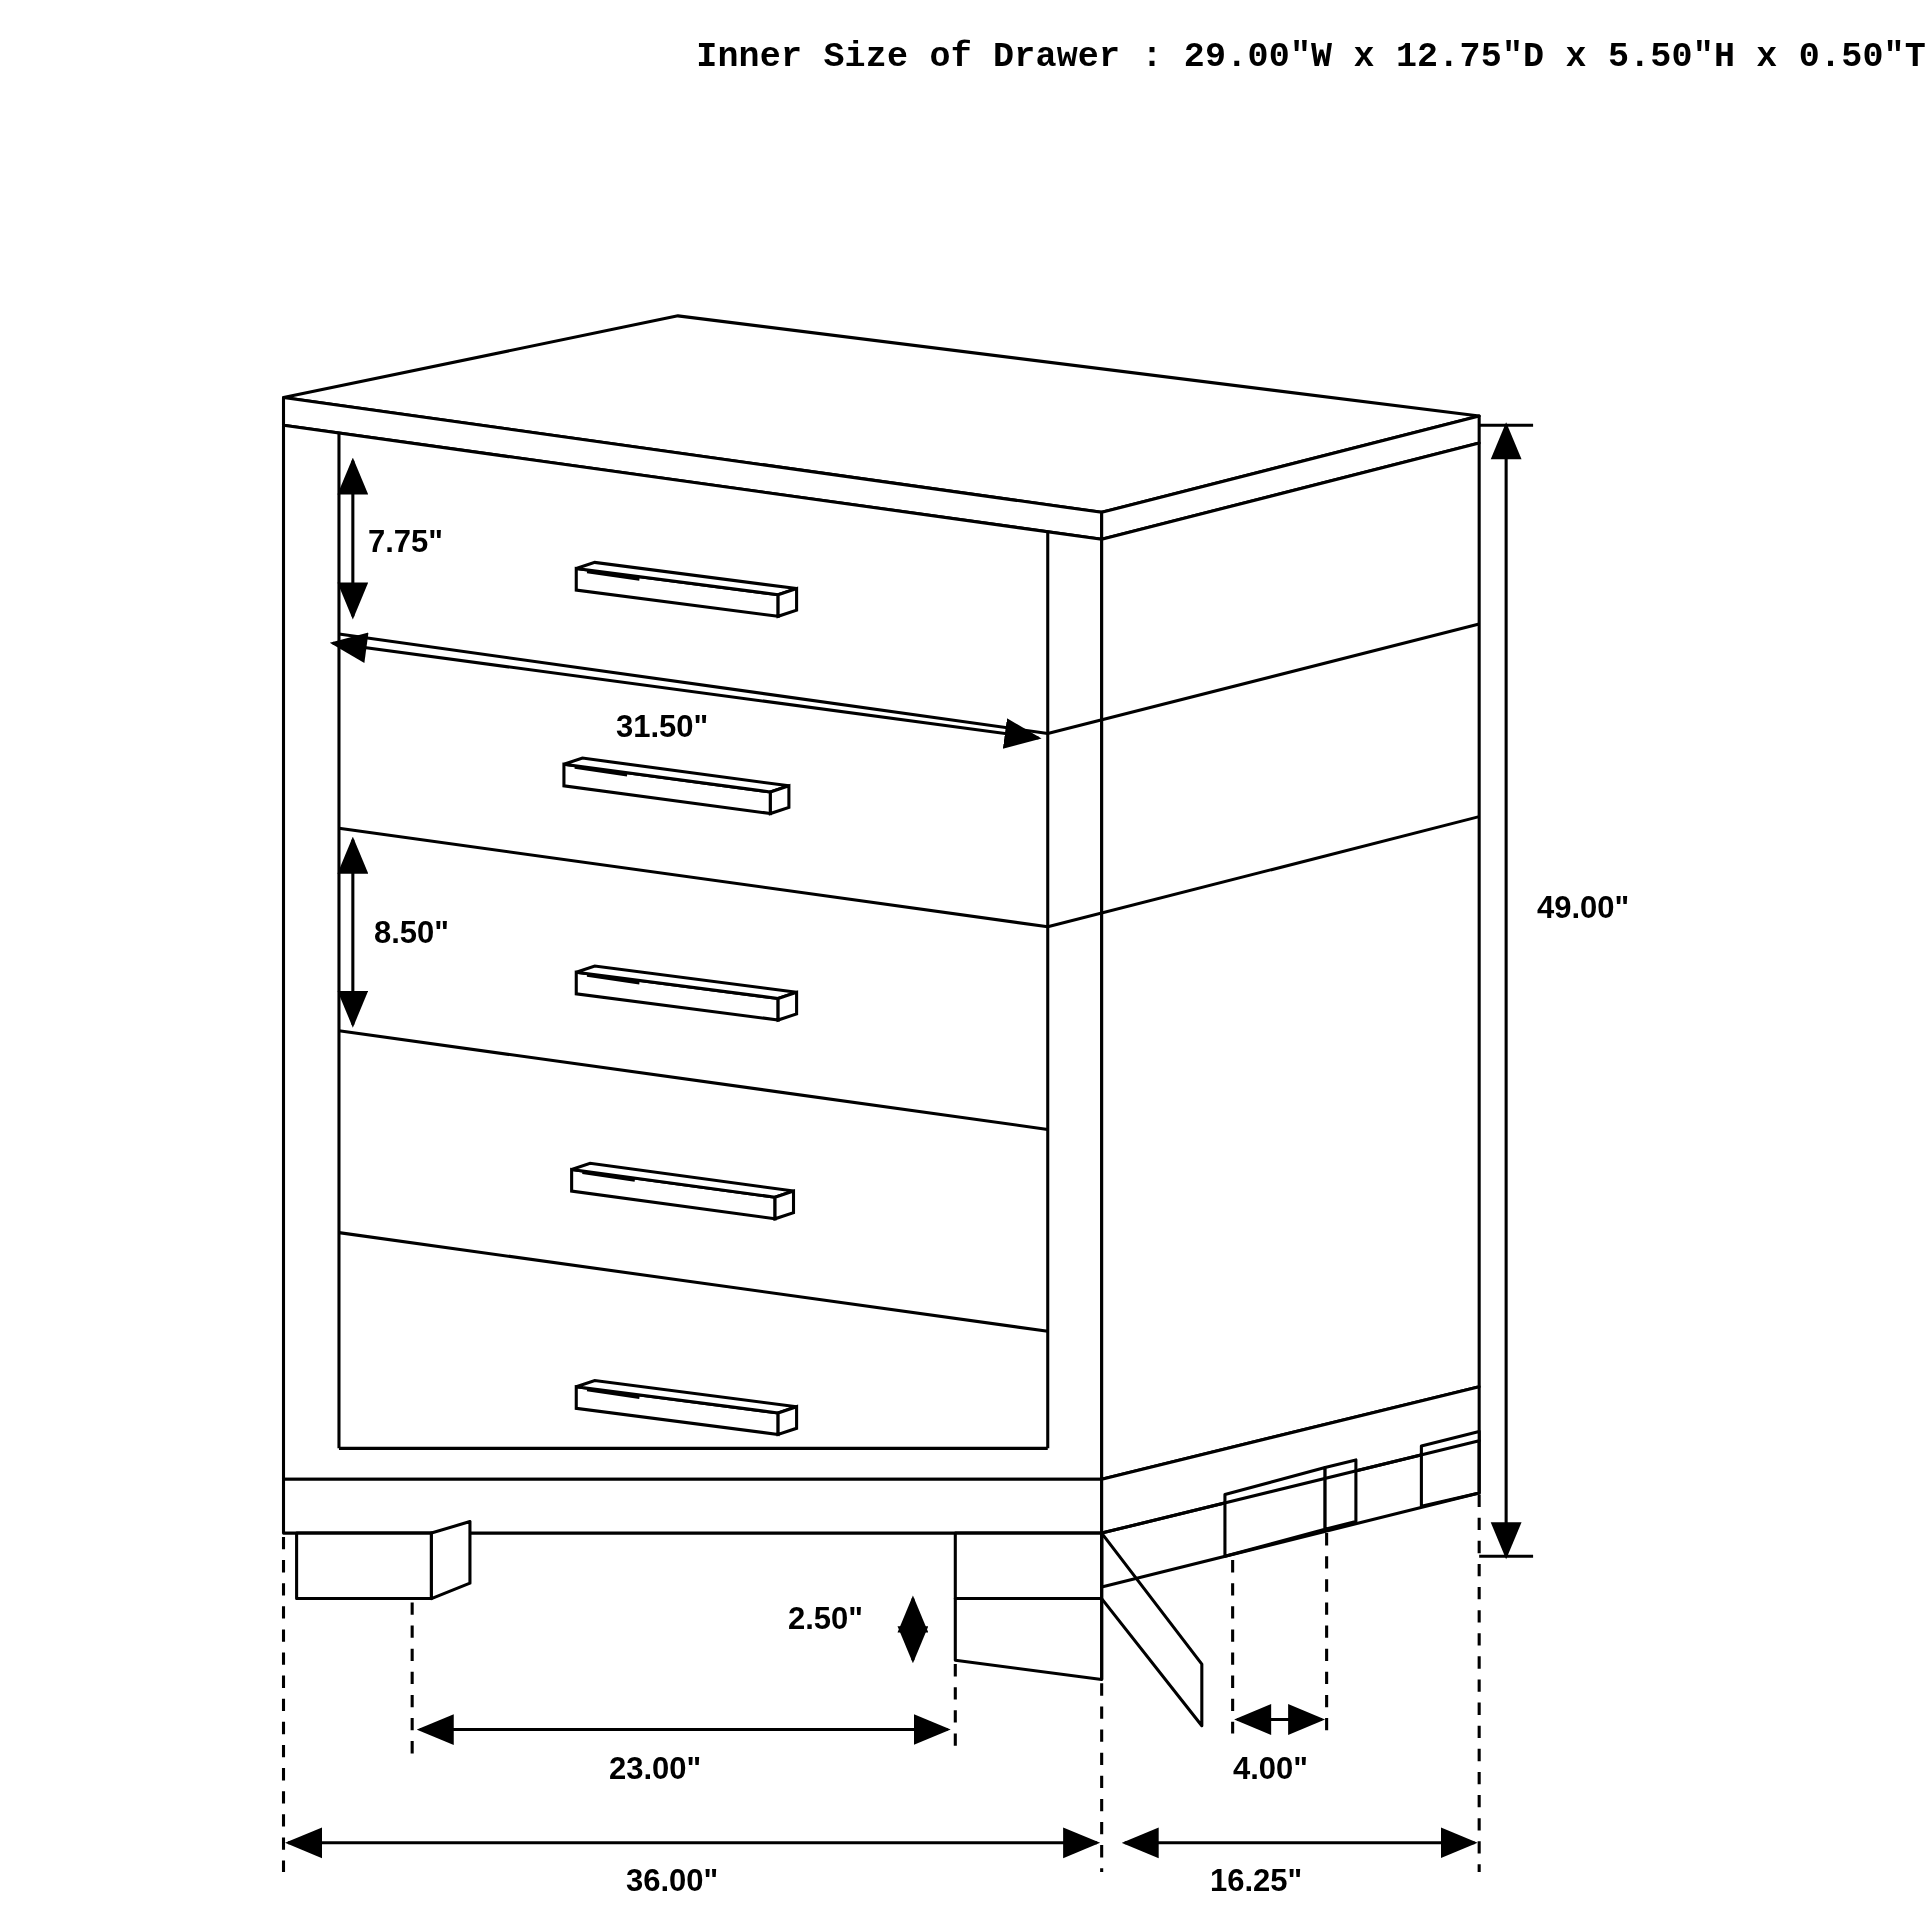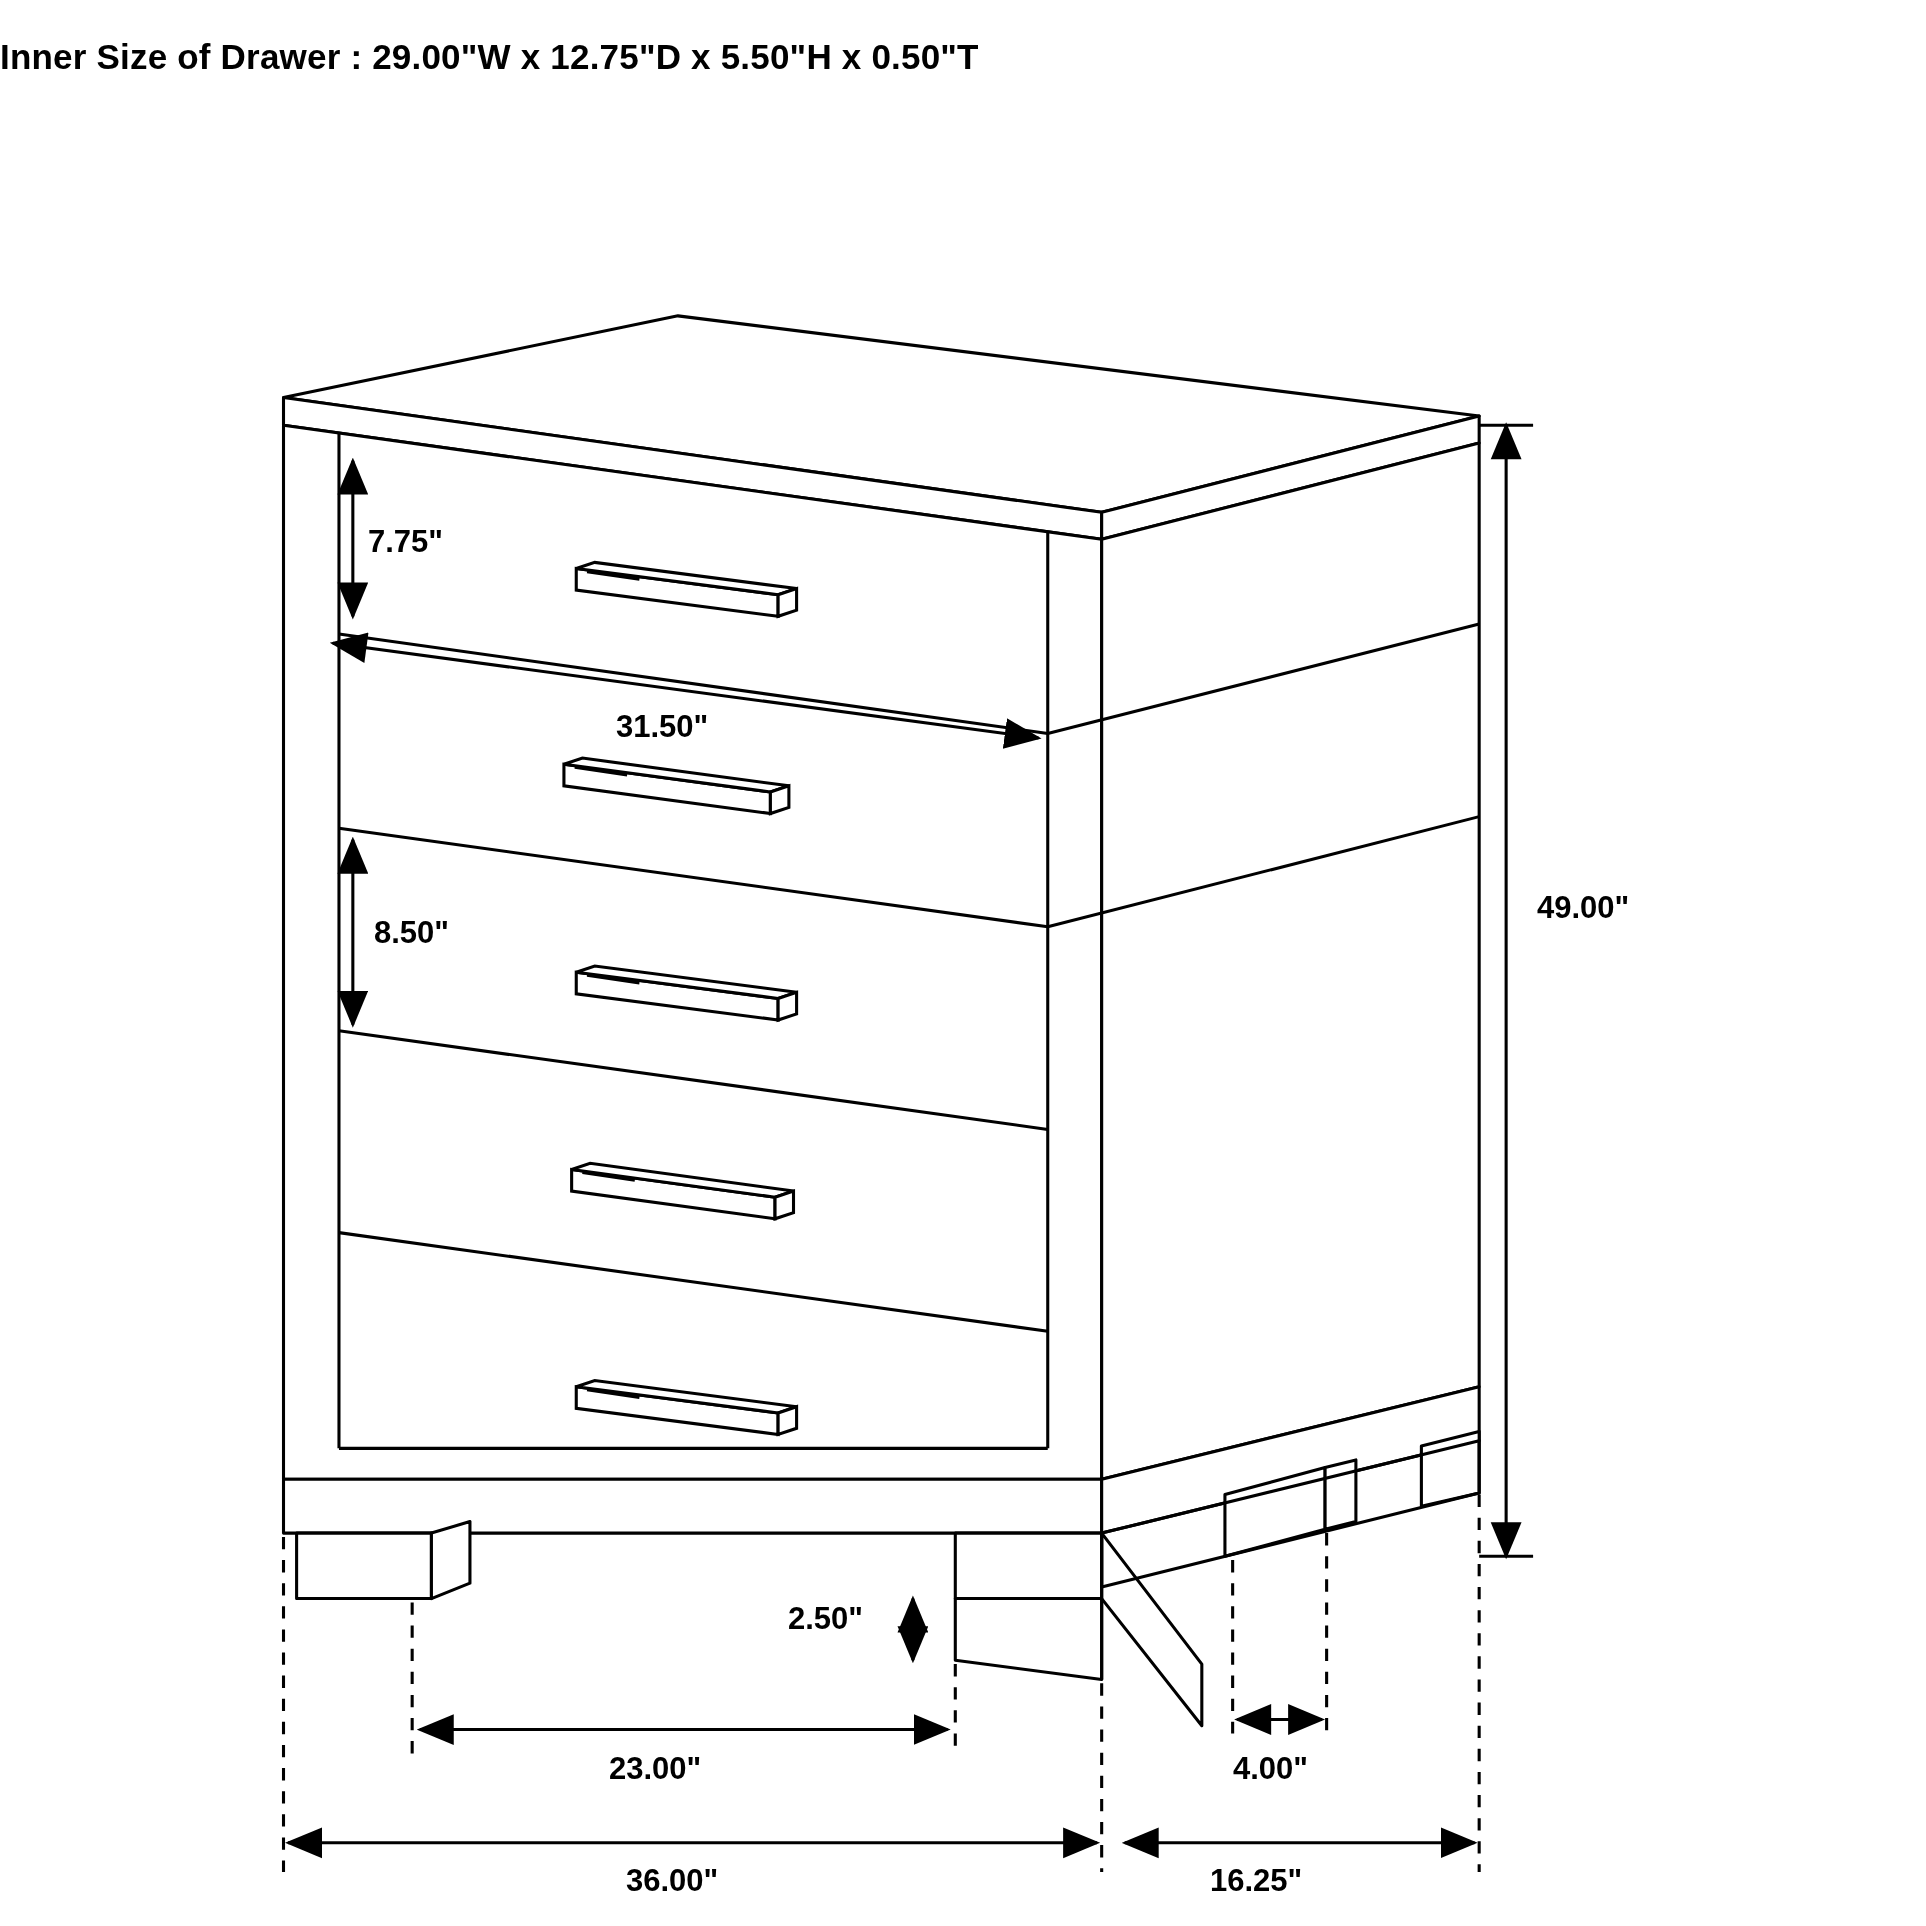--- a/index.html
+++ b/index.html
@@ -20,24 +20,25 @@
     left: 0;
     top: 0;
     width: 1926px;
     height: 1926px;
   }
   .title {
     position: absolute;
     left: 0;
     top: 37px;
     width: 1926px;
-    text-align: left;
+    text-align: right;
     font-size: 35px;
     font-weight: bold;
     letter-spacing: 0.2px;
+    font-family: Liberation Mono, monospace;
   }
   svg.drawing {
     position: absolute;
     left: 0;
     top: 0;
     width: 1926px;
     height: 1926px;
   }
   .dimlabel {
     position: absolute;

